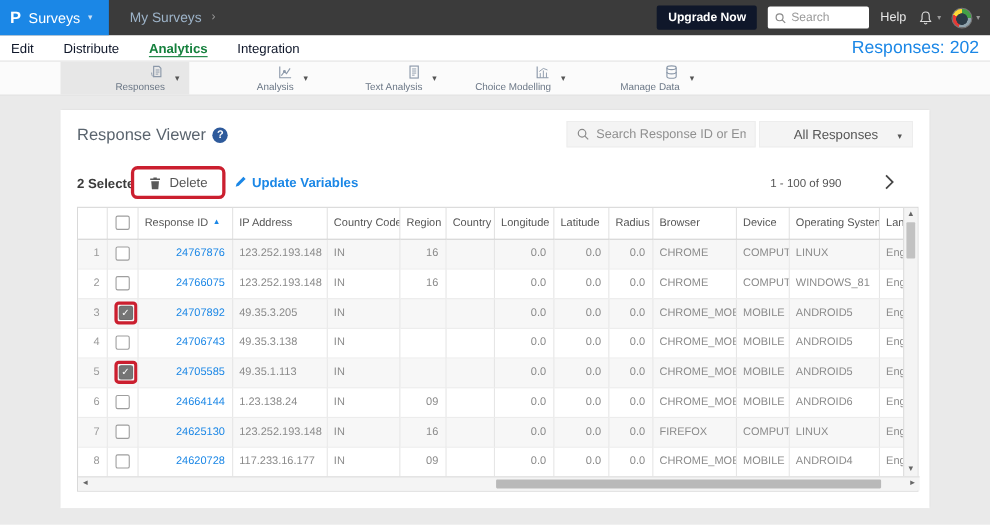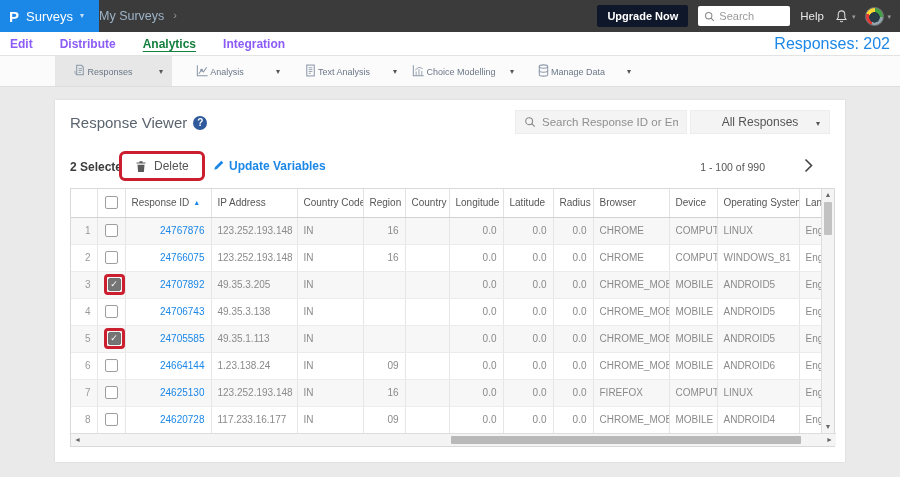--- a/index.html
+++ b/index.html
@@ -5,46 +5,46 @@
   *{margin:0;padding:0;box-sizing:border-box}
   html,body{width:900px;height:477px}
   body{font-family:"Liberation Sans",sans-serif;background:#eaeaea;position:relative;overflow:hidden;-webkit-font-smoothing:antialiased}
 
   
   .topbar{position:absolute;left:0;top:0;width:900px;height:32px;background:#3b3b3b;display:flex;align-items:center;z-index:5}
   .brand{width:99px;height:32px;background:#1b87e6;display:flex;align-items:center;padding:0 9px;gap:7px;flex:none}
   .logo{color:#fff;font-weight:800;font-size:15px;line-height:1}
   .brand-label{color:#fff;font-size:13px}
   .caret{font-size:8px;line-height:1;color:#c9dff5}
-  .crumbs{display:flex;align-items:flex-start;gap:9px;font-size:12.5px}
+  .crumbs{display:flex;align-items:flex-start;gap:9px;margin-left:19px;font-size:12.5px}
   .crumb-parent{color:#9db3c8}
   .crumb-sep{color:#9a9a9a;font-size:11px}
   .crumb-current{color:#f2f2f2}
   .topbar-right{margin-left:auto;display:flex;align-items:center;gap:10px;padding-right:9px}
   .upgrade{background:#0f172a;color:#fff;border:none;font-family:inherit;font-size:11px;font-weight:700;padding:5px 10px;border-radius:2px;line-height:1.1}
   .top-search{display:flex;align-items:center;gap:4px;background:#fff;border-radius:2px;height:20px;width:92px;padding:0 6px}
   .top-search input{border:none;outline:none;background:transparent;width:62px;font-family:inherit;font-size:11px;color:#555}
   .top-search input::placeholder{color:#9a9a9a}
   .help-label{color:#e8e8e8;font-size:11.5px}
   .icon-caret{color:#9a9a9a;font-size:7px;line-height:1}
   .avatar{width:19px;height:19px;border-radius:50%;border:1px solid #777;
     background:radial-gradient(circle at 50% 55%,#2b3b46 0 5px,rgba(0,0,0,0) 5.5px),
     conic-gradient(from 200deg,#e53935 0 90deg,#fdd835 90deg 160deg,#43a047 160deg 250deg,#90a4ae 250deg 360deg)}
   .bell-wrap,.avatar-wrap{display:flex;align-items:center;gap:3px}
 
   
   .menubar{position:absolute;left:0;top:32px;width:900px;height:24px;background:#fff;border-bottom:1px solid #e3e3e3;display:flex;align-items:center;gap:27px;padding:0 10px;z-index:4}
-  .menu-item{font-size:12px;font-weight:700;color:#8b5cf6;padding-top:1px}
+  .menu-item{font-size:12px;font-weight:400;color:#0f172a;padding-top:1px}
   .menu-item.active{color:#15803d;text-decoration:underline;text-underline-offset:3px;font-weight:700}
   .menu-right{margin-left:auto;font-size:16px;color:#1b87e6}
 
   
   .toolbar{position:absolute;left:0;top:56px;width:900px;height:31px;background:#fbfbfb;border-bottom:1px solid #dedede;z-index:3}
   .tabs{position:absolute;left:55px;top:0;height:30px;display:flex}
-  .tool-tab{width:117px;height:30px;position:relative;display:flex;flex-direction:row;align-items:center;justify-content:center;padding-right:22px}
+  .tool-tab{width:117px;height:30px;position:relative;display:flex;flex-direction:column;align-items:flex-end;justify-content:center;padding-right:22px}
   .tool-tab.selected{background:#e7e7e7}
   .tool-tab .t-icon{height:14px;display:flex;align-items:flex-end}
   .tool-tab .t-icon svg{stroke:#8b98a9;fill:none;stroke-width:1.1}
   .tool-tab .t-label{font-size:9px;color:#6b7786;margin-top:1px;white-space:nowrap}
   .tool-tab .t-caret{position:absolute;right:9px;top:11px;font-size:8px;color:#555}
 
   
   .card{position:absolute;left:55px;top:100px;width:790px;height:362px;background:#fff;box-shadow:0 0 2px rgba(0,0,0,.10)}
   .panel-title{position:absolute;left:15px;top:14px;font-size:15px;color:#5a646e;display:flex;align-items:center;gap:6px}
   .help-badge{width:14px;height:14px;border-radius:50%;background:#2e5a9b;color:#fff;font-size:10px;font-weight:700;display:flex;align-items:center;justify-content:center}

